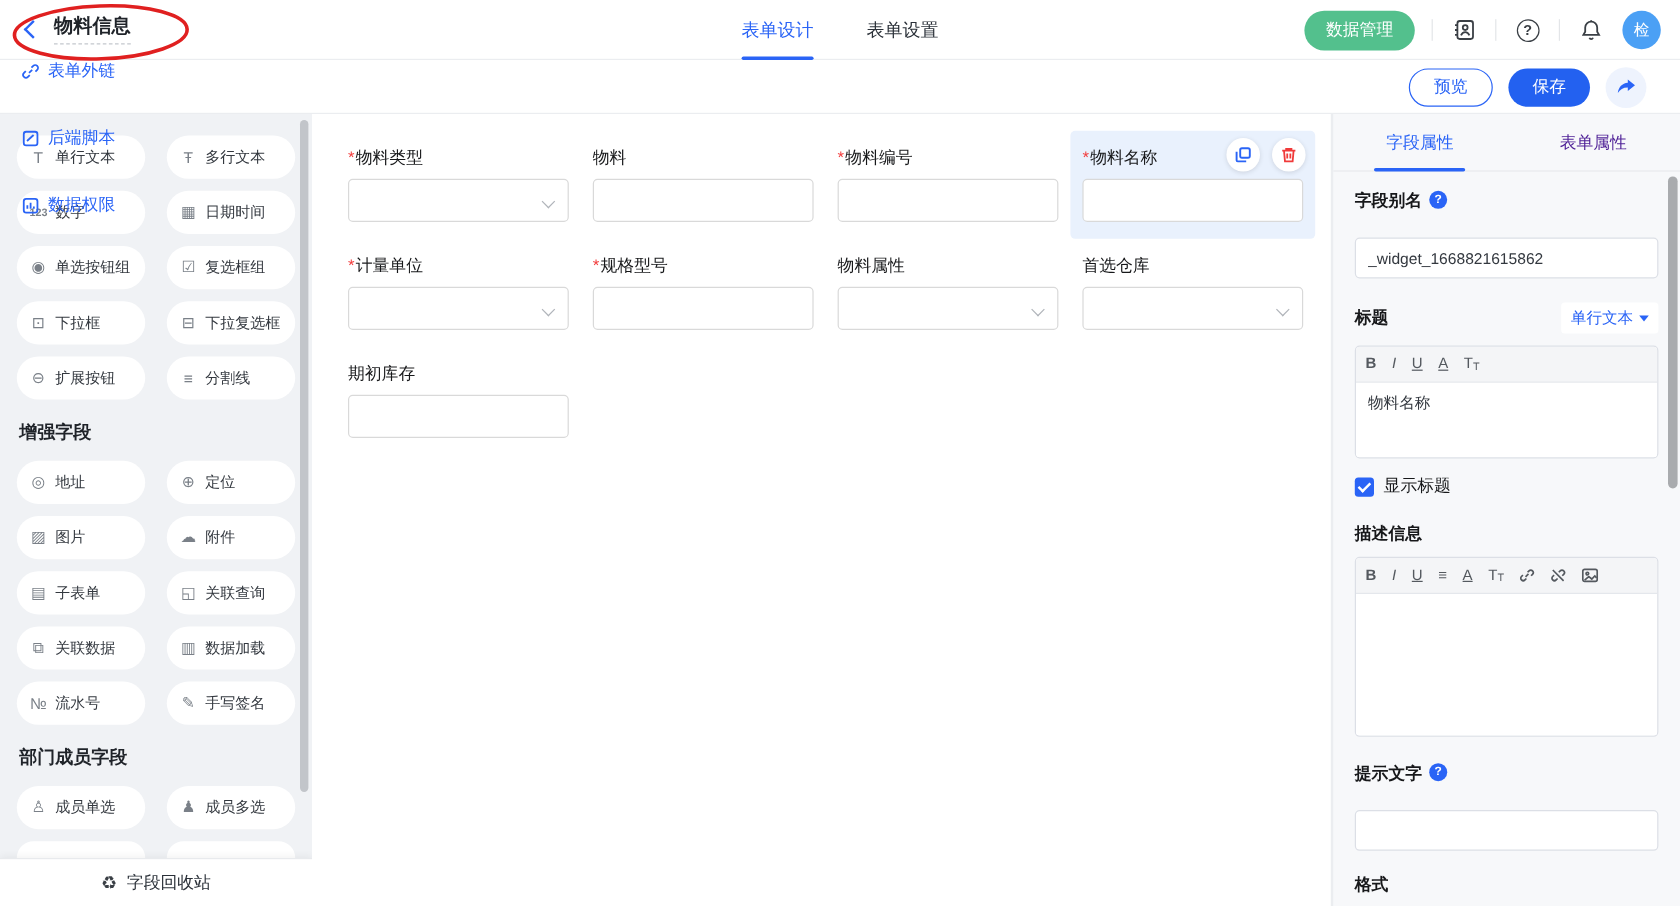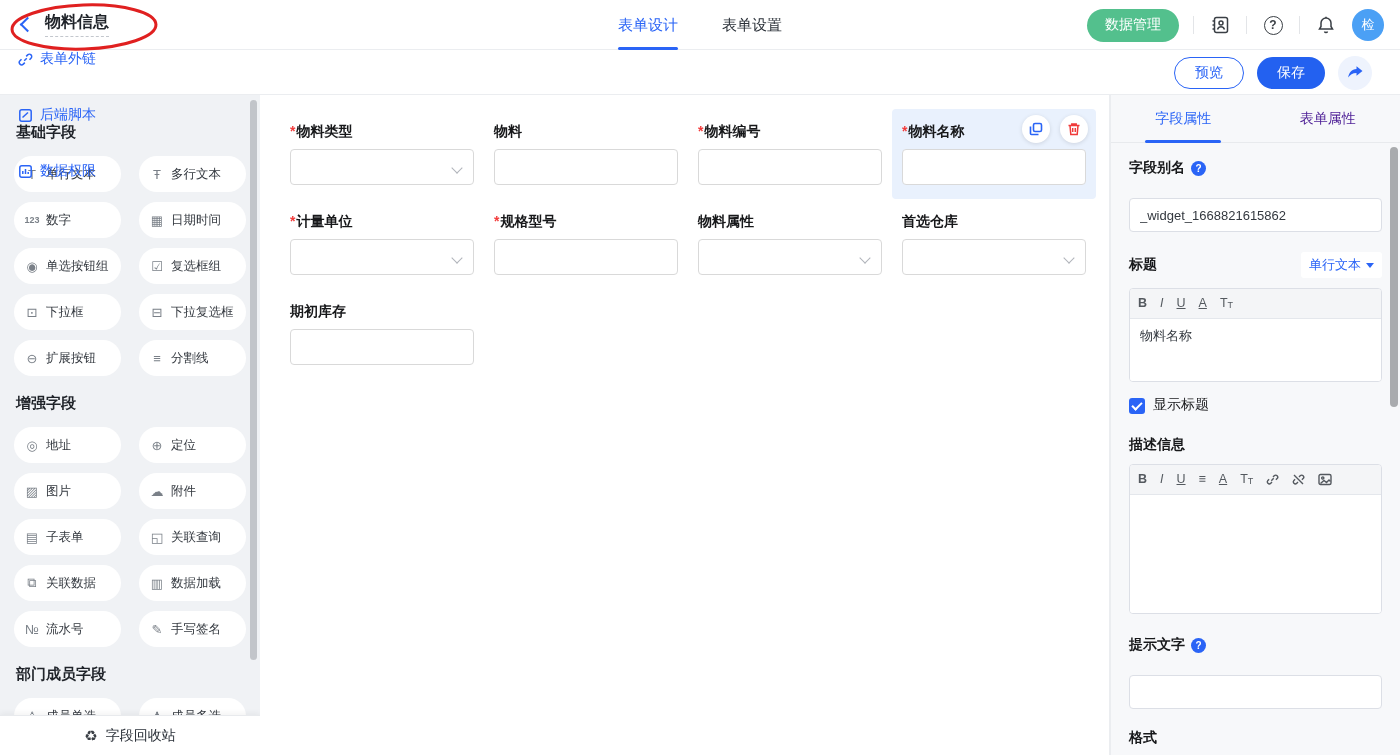--- a/index.html
+++ b/index.html
@@ -56,40 +56,40 @@
     border-top:1px solid #e8eaed; box-shadow:0 -2px 6px rgba(0,0,0,.05); display:flex;
     align-items:center; justify-content:center; gap:8px; font-size:14px; color:#2a3038; cursor:pointer; z-index:5; }
   .recycle-ic { font-size:15px; color:#3a3f45; }
 
   
   .canvas { position:absolute; left:260px; top:95px; width:850px; height:660px; background:#fff;
     border-right:1px solid #ebedf0; }
   .fields { position:absolute; left:20px; top:14px; width:820px; display:flex; flex-wrap:wrap; }
   .fcell { width:204px; padding:12px 10px 14px 10px; border-radius:4px; position:relative; }
   .fcell.selected { background:#e9f1fd; }
-  .flabel { font-size:14px; font-weight:700; color:#17181a; line-height:20px; margin-bottom:8px; }
+  .flabel { font-size:14px; font-weight:400; color:#17181a; line-height:20px; margin-bottom:8px; }
   .star { color:#f23c3c; margin-right:1px; }
   .fbox { width:184px; height:36px; background:#fff; border:1px solid #d9d9d9; border-radius:4px; position:relative; }
   .fbox.sel::after { content:""; position:absolute; right:12px; top:14px; width:7px; height:7px;
     border-right:1.6px solid #b0b4ba; border-bottom:1.6px solid #b0b4ba; transform:rotate(45deg); }
   .cell-actions { position:absolute; top:6px; right:8px; display:flex; gap:10px; }
   .act-btn { width:28px; height:28px; border-radius:50%; background:#fff; border:none;
     box-shadow:0 1px 4px rgba(0,0,0,.12); display:flex; align-items:center; justify-content:center; cursor:pointer; }
 
   
   .rpanel { position:absolute; left:1110px; top:95px; width:290px; height:660px; background:#f7f8fa;
     border-left:1px solid #ebedf0; overflow:hidden; }
   .rp-tabs { display:flex; height:48px; border-bottom:1px solid #e8eaed; }
   .rp-tab { flex:1; display:flex; align-items:center; justify-content:center; font-size:14px;
     color:#4c1d95; cursor:pointer; position:relative; }
   .rp-tab.active { color:#2a64f6; font-weight:500; }
   .rp-tab.active::after { content:""; position:absolute; left:50%; transform:translateX(-50%);
     bottom:-1px; width:76px; height:3px; background:#2a64f6; border-radius:2px; }
   .rp-body { padding:16px 18px 0 18px; }
-  .rp-label { font-size:14px; font-weight:700; color:#17181a; display:flex; align-items:center; gap:6px; }
+  .rp-label { font-size:14px; font-weight:700; color:#17181a; display:flex; gap:6px; }
   .qmark { width:15px; height:15px; border-radius:50%; background:#2a64f6; color:#fff; font-size:10px;
     font-weight:700; display:flex; align-items:center; justify-content:center; cursor:pointer; }
   .rp-input { width:100%; height:34px; background:#fff; border:1px solid #dcdfe6; border-radius:4px;
     margin-top:21px; font-size:13px; color:#33383f; padding:0 10px; font-family:inherit; }
   .title-row { display:flex; align-items:center; justify-content:space-between; margin-top:20px; }
   .type-dd { color:#2a64f6; font-size:13px; display:flex; align-items:center; gap:5px; cursor:pointer; background:#fff; padding:4px 8px; border-radius:3px;}
   .caret-dn { width:0; height:0; border-left:4.5px solid transparent; border-right:4.5px solid transparent;
     border-top:5.5px solid #2a64f6; }
   .editor { margin-top:10px; border:1px solid #dcdfe6; border-radius:4px; background:#fff; overflow:hidden; }
   .ed-toolbar { height:30px; background:#f4f5f7; border-bottom:1px solid #e4e7ec; display:flex;
@@ -184,21 +184,20 @@
     <button class="btn-share">
       <svg width="17" height="15" viewBox="0 0 17 15">
         <path d="M9.5 1.2l6 4.8-6 4.8V7.9C5.5 7.9 3 9.5 1.2 12.6 1.8 7.4 4.8 4.5 9.5 4V1.2z" fill="#2a64f6"></path>
       </svg>
     </button>
   </div>
 </div>
 
 <div class="sidebar">
   <div class="sb-inner">
-    <div class="sb-title">基础字段</div>
     <div class="pill-grid">
       <div class="pill">
           <span class="pic">T</span>
           <span>单行文本</span>
         </div>
       <div class="pill">
           <span class="pic">Ŧ</span>
           <span>多行文本</span>
         </div>
       <div class="pill">

